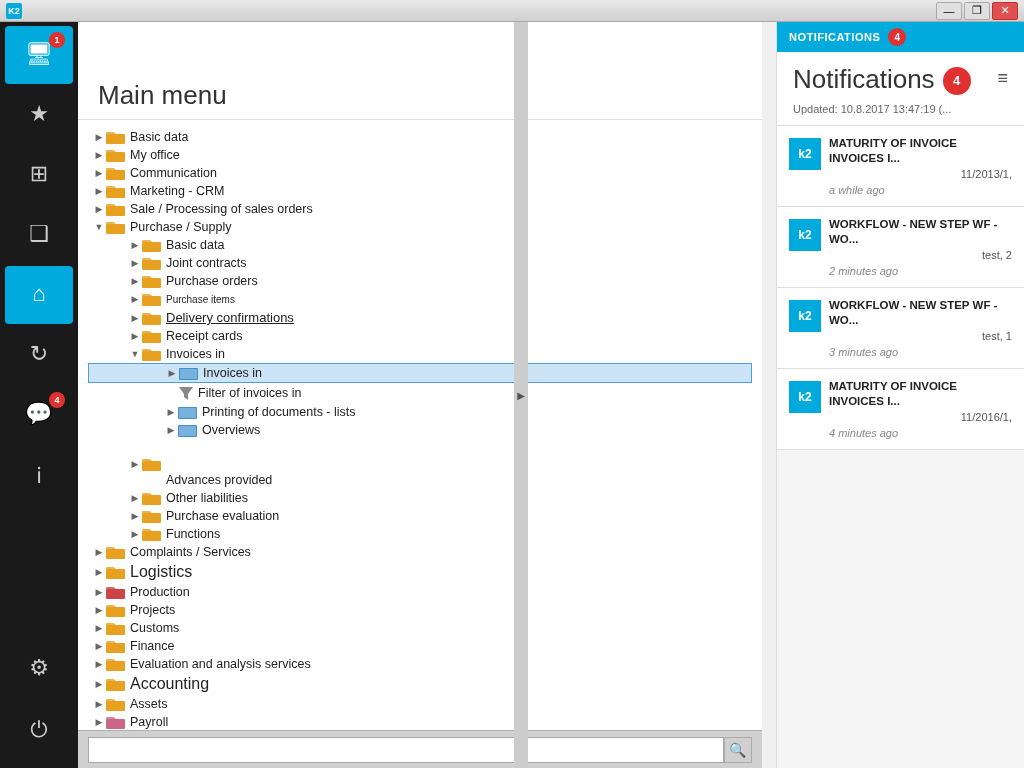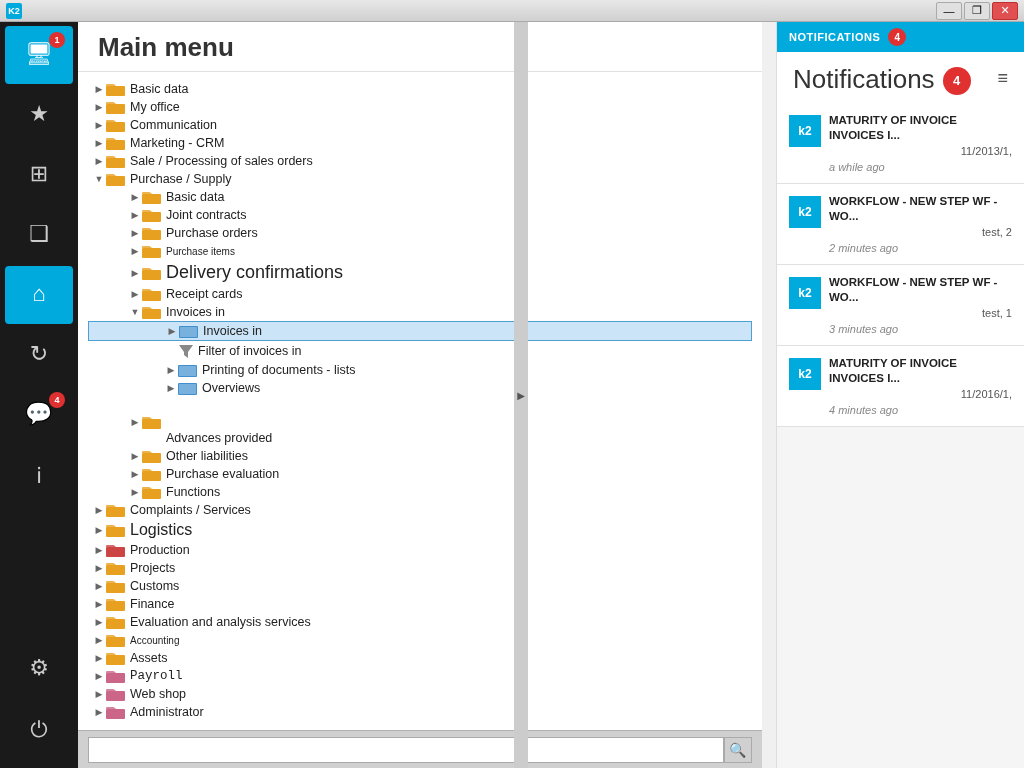--- a/index.html
+++ b/index.html
@@ -75,21 +75,21 @@
       flex-direction: column;
       background: white;
     }
 
     
     #page-title-bar {
       padding: 10px 20px 8px;
       background: white;
       border-bottom: 1px solid #e0e0e0;
     }
-    #page-title-bar h1 { font-size: 26px; font-weight: 700; color: #333; }
+    #page-title-bar h1 { font-size: 26px; font-weight: 400; color: #333; margin-top: 48px; }
 
     
     #menu-area {
       flex: 1;
       overflow-y: auto;
       padding: 8px 10px;
       background: white;
     }
 
     
@@ -415,21 +415,21 @@
       </svg>
           <span style="font-size:10px;">Purchase items</span>
         </div>
         <div class="tree-item tree-level-2">
           <span style="display:inline-block;width:18px;"></span>
           <span class="expand-arrow">▶</span>
           <svg viewBox="0 0 20 14" width="20" height="14" style="vertical-align:middle; margin-right:4px;">
         <rect x="0" y="4" width="19" height="10" rx="1" fill="#e8a020"></rect>
         <path d="M0,4 L0,3 Q0,2 1,2 L7,2 Q8,2 9,3 L10,4 Z" fill="#e8a020" opacity="0.8"></path>
       </svg>
-          <span style="font-size:18px;">Delivery confirmations</span>
+          <span style="font-size:13px;text-decoration:underline;">Delivery confirmations</span>
         </div>
         <div class="tree-item tree-level-2">
           <span style="display:inline-block;width:18px;"></span>
           <span class="expand-arrow">▶</span>
           <svg viewBox="0 0 20 14" width="20" height="14" style="vertical-align:middle; margin-right:4px;">
         <rect x="0" y="4" width="19" height="10" rx="1" fill="#e8a020"></rect>
         <path d="M0,4 L0,3 Q0,2 1,2 L7,2 Q8,2 9,3 L10,4 Z" fill="#e8a020" opacity="0.8"></path>
       </svg>
           <span style="font-size:12.5px;">Receipt cards</span>
         </div>
@@ -568,37 +568,37 @@
         <path d="M0,4 L0,3 Q0,2 1,2 L7,2 Q8,2 9,3 L10,4 Z" fill="#e8a020" opacity="0.8"></path>
       </svg>
           <span style="font-size:12.5px;">Evaluation and analysis services</span>
         </div>
         <div class="tree-item tree-level-1">
           <span class="expand-arrow">▶</span>
           <svg viewBox="0 0 20 14" width="20" height="14" style="vertical-align:middle; margin-right:4px;">
         <rect x="0" y="4" width="19" height="10" rx="1" fill="#e8a020"></rect>
         <path d="M0,4 L0,3 Q0,2 1,2 L7,2 Q8,2 9,3 L10,4 Z" fill="#e8a020" opacity="0.8"></path>
       </svg>
-          <span style="font-size:10px;">Accounting</span>
+          <span style="font-size:16px;">Accounting</span>
         </div>
         <div class="tree-item tree-level-1">
           <span class="expand-arrow">▶</span>
           <svg viewBox="0 0 20 14" width="20" height="14" style="vertical-align:middle; margin-right:4px;">
         <rect x="0" y="4" width="19" height="10" rx="1" fill="#e8a020"></rect>
         <path d="M0,4 L0,3 Q0,2 1,2 L7,2 Q8,2 9,3 L10,4 Z" fill="#e8a020" opacity="0.8"></path>
       </svg>
           <span style="font-size:12.5px;">Assets</span>
         </div>
         <div class="tree-item tree-level-1">
           <span class="expand-arrow">▶</span>
           <svg viewBox="0 0 20 14" width="20" height="14" style="vertical-align:middle; margin-right:4px;">
         <rect x="0" y="4" width="19" height="10" rx="1" fill="#cc6688"></rect>
         <path d="M0,4 L0,3 Q0,2 1,2 L7,2 Q8,2 9,3 L10,4 Z" fill="#cc6688" opacity="0.8"></path>
       </svg>
-          <span style="font-size:12.5px;font-family:Liberation Mono, monospace;">Payroll</span>
+          <span style="font-size:12.5px;">Payroll</span>
         </div>
         <div class="tree-item tree-level-1">
           <span class="expand-arrow">▶</span>
           <svg viewBox="0 0 20 14" width="20" height="14" style="vertical-align:middle; margin-right:4px;">
         <rect x="0" y="4" width="19" height="10" rx="1" fill="#cc6688"></rect>
         <path d="M0,4 L0,3 Q0,2 1,2 L7,2 Q8,2 9,3 L10,4 Z" fill="#cc6688" opacity="0.8"></path>
       </svg>
           <span style="font-size:12.5px;">Web shop</span>
         </div>
         <div class="tree-item tree-level-1">
@@ -626,20 +626,21 @@
       <span id="notif-tab-label">NOTIFICATIONS</span>
       <div id="notif-tab-badge">4</div>
     </div>
     <div id="notif-header">
       <div id="notif-title-row">
         <span id="notif-title">Notifications</span>
         <div id="notif-title-badge">4</div>
       </div>
       <div id="notif-menu-icon">≡</div>
     </div>
+    <div id="notif-updated">Updated: 10.8.2017 13:47:19 (...</div>
     <div id="notif-list">
 
     <div class="notif-item">
       <div class="notif-k2-badge">k2</div>
       <div class="notif-content">
         <div class="notif-title-text">MATURITY OF INVOICE INVOICES I...</div>
         <div class="notif-subtitle">11/2013/1,</div>
         <div class="notif-time">a while ago</div>
       </div>
     </div>

